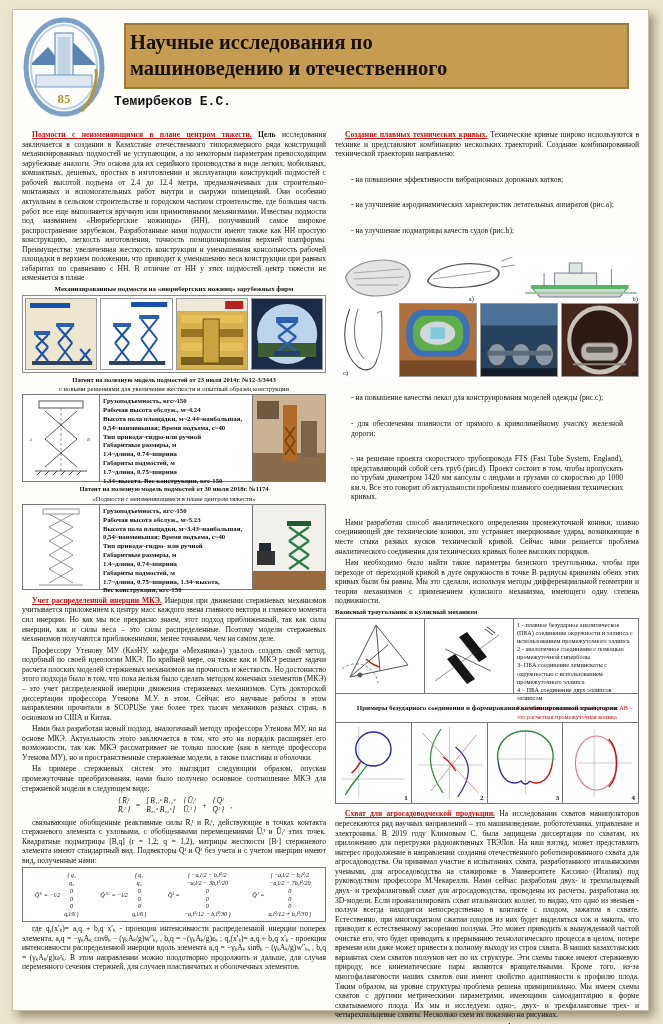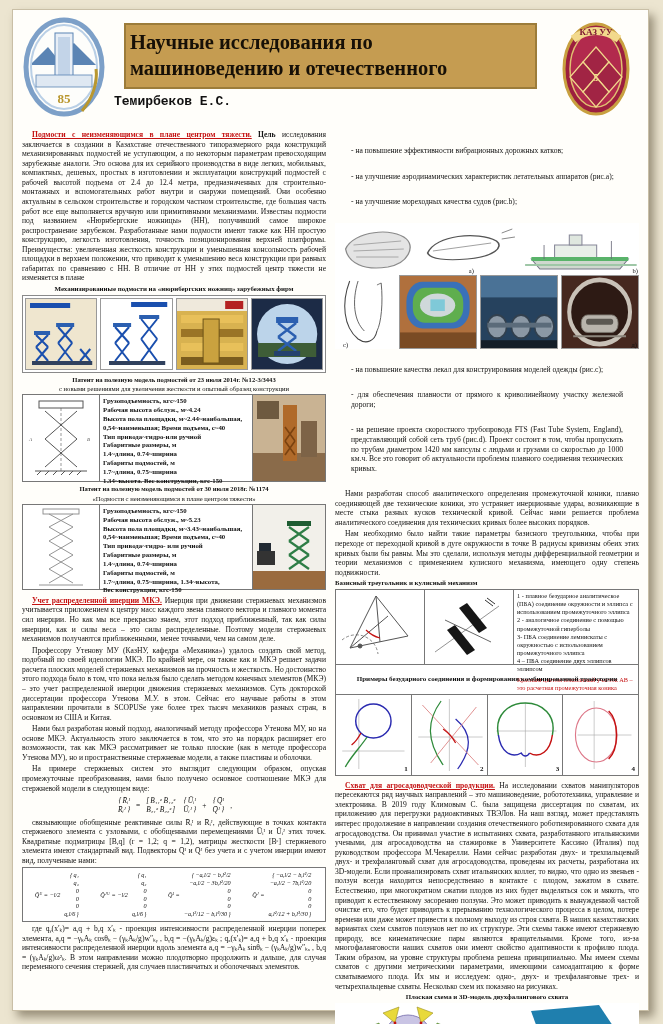--- a/index.html
+++ b/index.html
@@ -32,21 +32,21 @@
   
   .ptab{display:flex;border:1px solid #777;background:#fff;}
   .ptab .pd{width:76px;flex:none;border-right:1px solid #777;}
   .ptab .ps{flex:1;padding:2px 3px;font-size:6.8px;font-weight:bold;line-height:1.3;text-align:left;}
   .ptab .pp{width:72px;flex:none;border-left:1px solid #777;}
   .ptab svg{display:block;width:100%;height:100%;}
   .spec{white-space:normal;}
   
   .formula{display:flex;align-items:center;justify-content:center;gap:4px;margin:3px 0;
            font-style:italic;font-size:7.4px;}
-  .vec{display:inline-block;white-space:pre-line;text-align:right;line-height:1.25;padding:0 2px;}
+  .vec{display:inline-block;white-space:pre-line;text-align:center;line-height:1.25;padding:0 2px;}
   .curl::before{content:"{";margin-right:1px;} .curl::after{content:"}";margin-left:1px;}
   .sq::before{content:"[";margin-right:1px;}  .sq::after{content:"]";margin-left:1px;}
   .op{font-style:normal;}
   .qbox{border:1px solid #777;display:flex;justify-content:space-around;align-items:center;
         padding:3px 2px;font-size:6.2px;font-style:italic;background:#fff;margin:2px 0;}
   .qgrp{display:flex;align-items:center;gap:2px;}
   
   .tritab{border:1px solid #777;background:#fff;}
   .trirow{display:flex;}
   .tricell{border-right:1px solid #777;flex:none;}
@@ -79,35 +79,20 @@
         <text x="42" y="86" font-size="13" font-weight="bold" fill="#b9972f" text-anchor="middle">85</text>
       </svg>
     </div>
     <div class="hmid">
       <div class="tbox">
         <div>Научные исследования по</div>
         <div>машиноведению и отечественного</div>
       </div>
       <div class="author">Темирбеков Е.С.</div>
     </div>
-    <div class="logo">
-      <svg width="86" height="102" viewBox="0 0 86 102">
-        <ellipse cx="43" cy="52" rx="32" ry="45" fill="#9c1f3f" stroke="#c8a040" stroke-width="3"></ellipse>
-        <ellipse cx="43" cy="52" rx="26" ry="38" fill="#b22a4d" stroke="#e0c070" stroke-width="1.5"></ellipse>
-        <path d="M20,22 Q43,6 66,22" fill="none" stroke="#f2d98c" stroke-width="8"></path>
-        <text x="43" y="18" font-size="9" font-weight="bold" fill="#7a1430" text-anchor="middle">КАЗ УУ</text>
-        <g stroke="#f2d98c" stroke-width="1.2" fill="#a12444">
-          <polygon points="43,30 56,45 43,60 30,45"></polygon>
-          <polygon points="30,45 43,60 30,75 17,60"></polygon>
-          <polygon points="56,45 69,60 56,75 43,60"></polygon>
-          <polygon points="43,60 56,75 43,90 30,75"></polygon>
-        </g>
-        <text x="43" y="64" font-size="11" font-weight="bold" fill="#f2d98c" text-anchor="middle">5</text>
-      </svg>
-    </div>
   </div>
 
   <div class="cols">
 
    <div class="col">
 
     <p class="para noind"><span class="sec-title">Подмости с неизменяющимся в плане центром тяжести.</span><b> Цель</b><span> исследования заключается в создании в Казахстане отечественного типоразмерного ряда конструкций механизированных подмостей не уступающим, а по некоторым параметрам превосходящим зарубежные аналоги. Это основа для их серийного производства в виде легких, мобильных, компактных, дешевых, простых в изготовлении и эксплуатации конструкций подмостей с рабочей высотой подъема от 2.4 до 12.4 метра, предназначенных для строительно-монтажных и вспомогательных работ внутри и снаружи помещений. Они особенно актуальны в сельском строительстве и городском частном строительстве, где большая часть работ все еще выполняется вручную или примитивными механизмами. Известны подмости под названием «Нюрнбергские ножницы» (НН), получивший самое широкое распространение зарубежом. Разработанные нами подмости имеют также как НН простую конструкцию, легкость изготовления, точность позиционирования верхней платформы. Преимущества: увеличенная жесткость конструкции и уменьшенная консольность рабочей площадки в верхнем положении, что приводит к уменьшению веса конструкции при равных габаритах по сравнению с НН. В отличие от НН у этих подмостей центр тяжести не изменяется в плане</span></p>
 
     <div class="cap">Механизированные подмости на «нюрнбергских ножниц» зарубежных фирм</div>
 
@@ -304,23 +289,24 @@
 0
 aᵧl²/12 + bᵧl³/30</span>
       </div>
     </div>
 
     <p class="para noind">где qᵧ(x′ₖ)= aᵧq + bᵧq x′ₖ - проекция интенсивности распределенной инерции поперек элемента, aᵧq = −γₖAₖ cosθₖ − (γₖAₖ/g)w″ₖᵧ , bᵧq = −(γₖAₖ/g)εₖ ;  qₓ(x′ₖ)= aₓq + bₓq x′ₖ - проекция интенсивности распределенной инерции вдоль элемента aₓq = −γₖAₖ sinθₖ − (γₖAₖ/g)w″ₖₓ , bₓq = (γₖAₖ/g)ω²ₖ. В этом направлении можно плодотворно продолжить и дальше, для случая переменного сечения стержней, для случаев пластинчатых и оболочечных элементов.</p>
    </div>
 
    <div class="col">
 
+    <p class="para noind"><span class="sec-title">Создание плавных технических кривых.</span><span> Технические кривые широко используются в технике и представляют комбинацию нескольких траекторий. Создание комбинированной технической траектории направлено:</span></p>
     <div class="bullet">- на повышение эффективности вибрационных дорожных катков;</div>
     <div class="bullet">- на улучшение аэродинамических характеристик летательных аппаратов (рис.а);</div>
-    <div class="bullet">- на улучшение мореходных качества судов (рис.b);</div>
+    <div class="bullet">- на улучшение подматрицы качеств судов (рис.b);</div>
 
     <div class="figrow noborder" style="height:52px;margin-top:2px;position:relative;">
       <div class="fbox" style="border:none;flex:1.6;">
         <svg viewBox="0 0 140 52" preserveAspectRatio="none">
           <rect width="140" height="52" fill="#ffffff"></rect>
           <path d="M8,26 C14,8 44,4 54,16 C60,24 56,40 40,44 C22,48 10,40 8,26 Z" fill="#e4e4e4" stroke="#8a8a8a"></path>
           <path d="M14,22 L50,18 M14,28 L52,26 M16,34 L48,34" stroke="#9a9a9a" stroke-width="0.7"></path>
           <path d="M70,30 C76,12 108,8 122,18 C128,24 120,34 100,36 C84,38 72,36 70,30 Z" fill="none" stroke="#555" stroke-width="1.2"></path>
           <path d="M74,28 L118,20" stroke="#777" stroke-width="0.6"></path>
           <path d="M126,10 l8,-4 M126,16 l10,-2" stroke="#555" stroke-width="0.6"></path>

